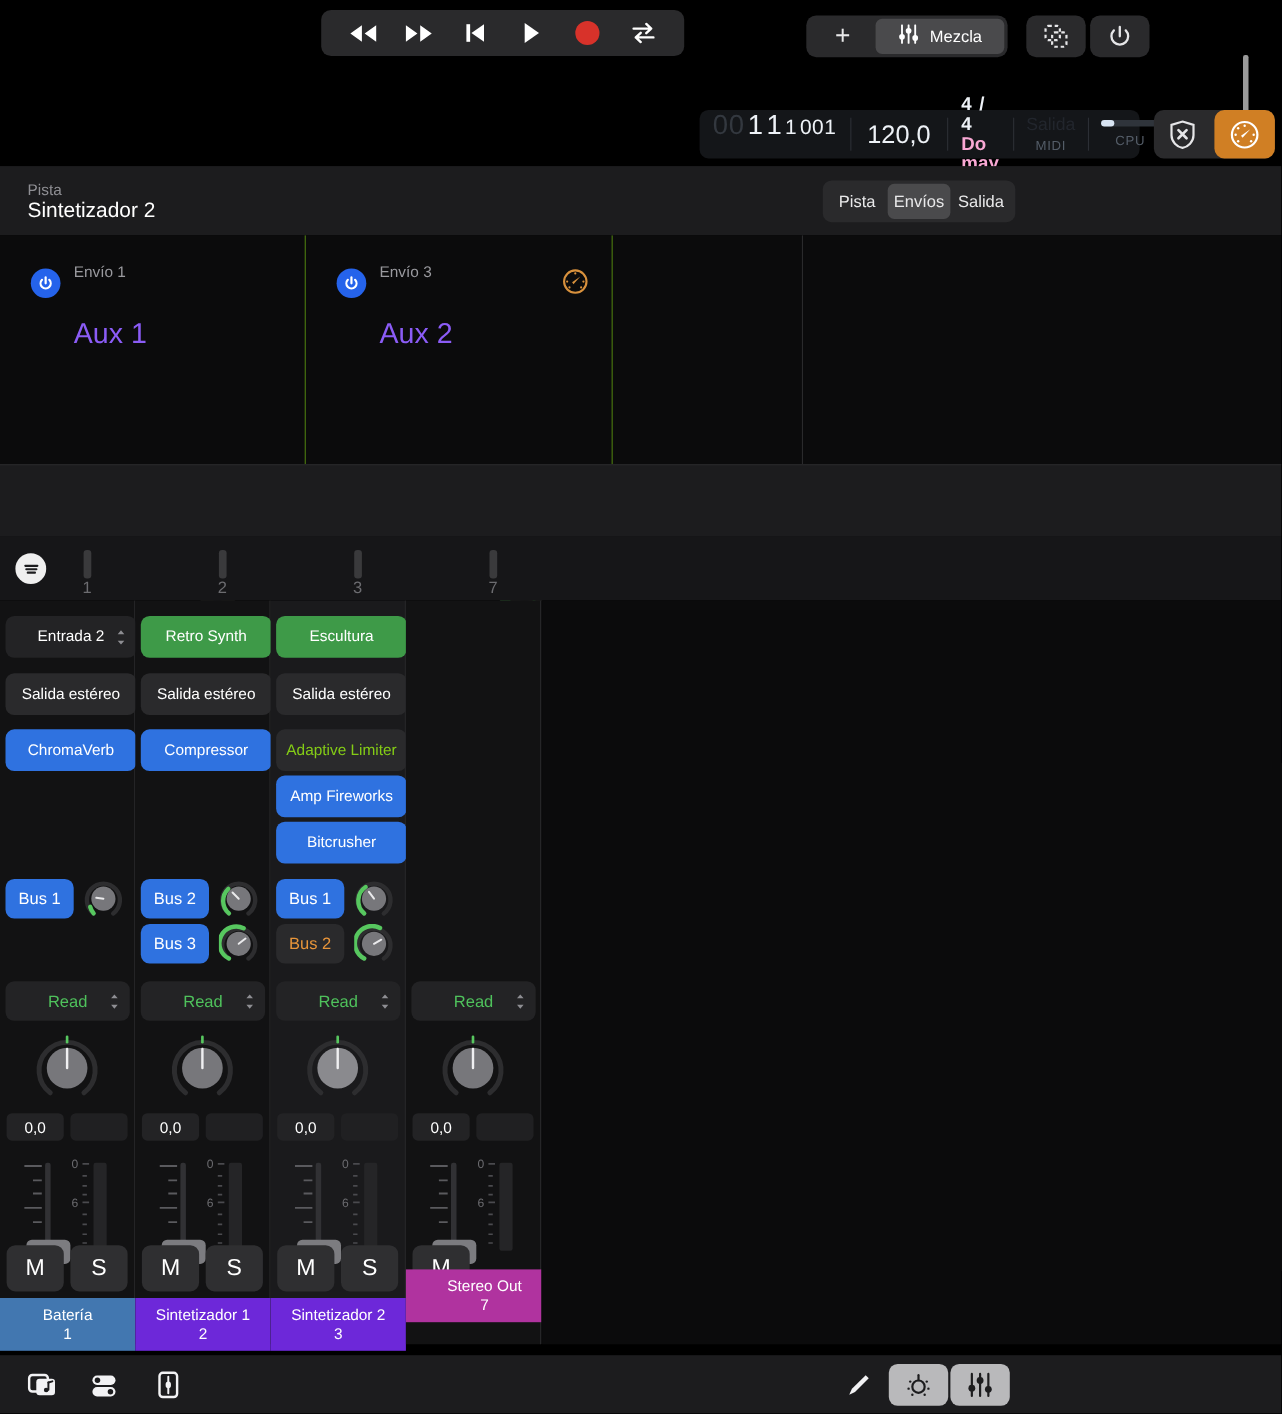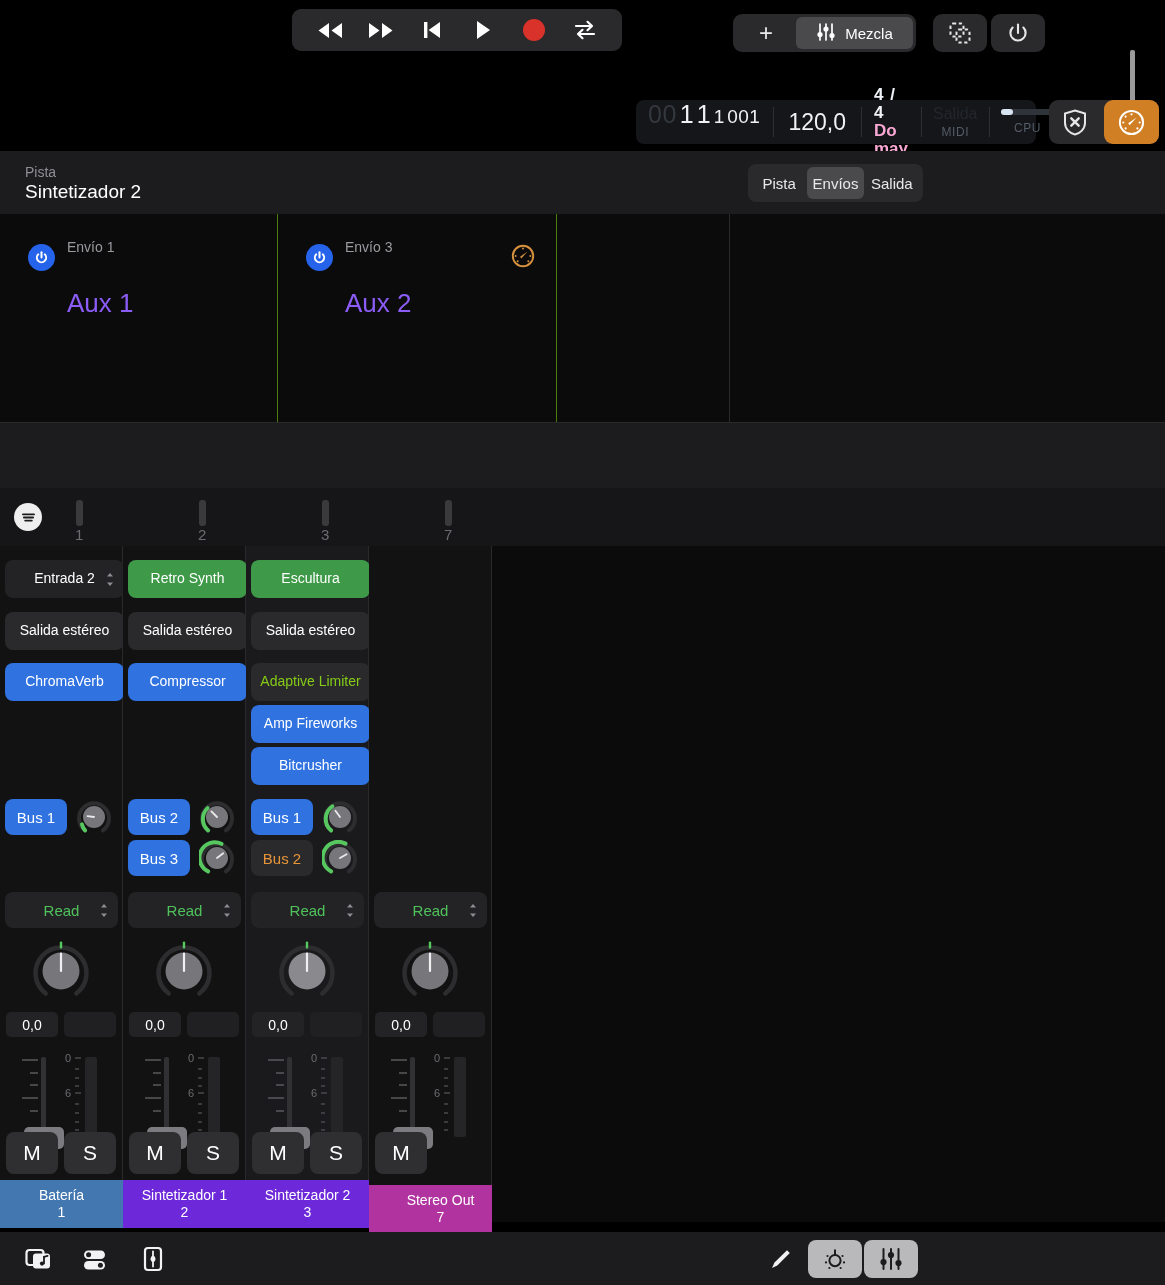--- a/index.html
+++ b/index.html
@@ -630,21 +630,21 @@
             <text x="5" y="9" fill="#6c6c70" font-size="11" font-family="Liberation Sans">0</text>
             <text x="5" y="44" fill="#6c6c70" font-size="11" font-family="Liberation Sans">6</text>
             <path d="M15 5 H21 M15 16 H19 M15 25 H19 M15 33 H19 M15 40 H21 M15 51 H19 M15 60 H19 M15 69 H19 M15 77 H19" stroke="#4a4a4e" stroke-width="1.5"></path>
           </svg>
         </div>
         <div class="meter-col"></div>
       </div>
 
       <div class="msbtn" style="left:6px; top:586px;">M</div>
 
-      <div class="namebar magenta" style="top:639px;padding-left:20px;">
+      <div class="namebar magenta" style="top:608px;padding-left:20px;">
         <span>Stereo Out</span>
         <span>7</span>
       </div>
     </div>
   </div>
 
   <div class="bottom"></div>
   <div class="bic" style="left:24px;">
     <svg viewBox="0 0 30 30">
       <rect x="2.5" y="6" width="17" height="15" rx="3" fill="none" stroke="#f2f2f4" stroke-width="2.2"></rect>

